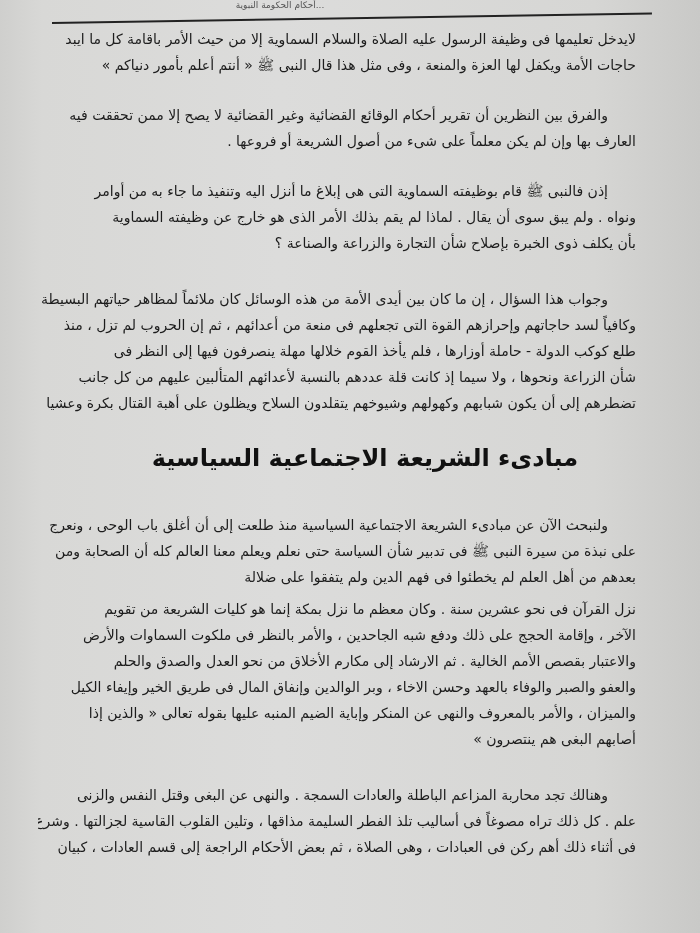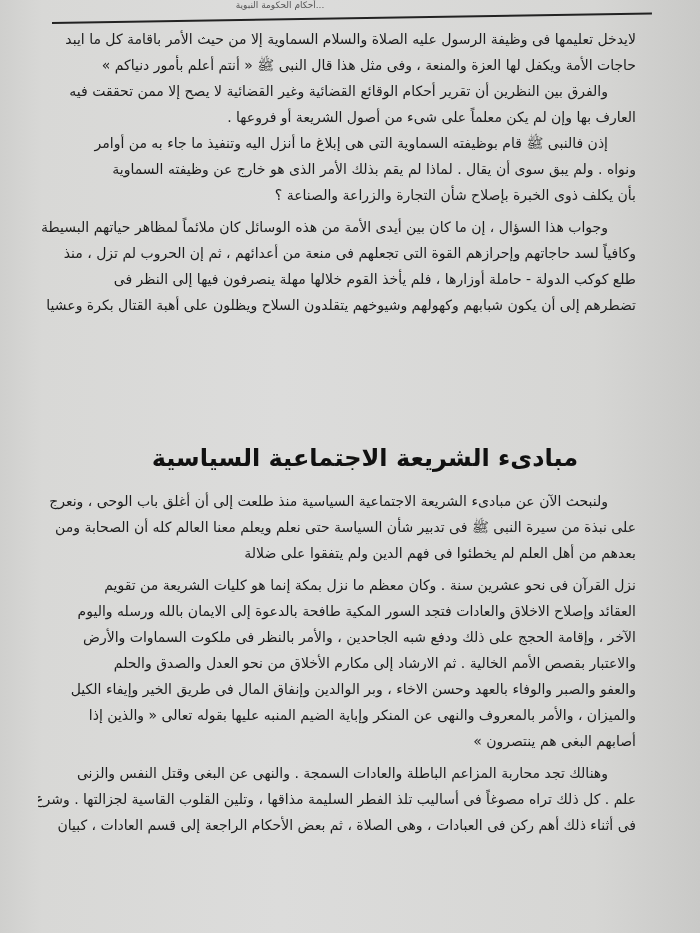--- a/index.html
+++ b/index.html
@@ -23,21 +23,21 @@
       background:#222; transform:rotate(-0.9deg); transform-origin:left center;
     }
     .body-text {
       position:absolute; left:38px; top:26px; width:598px;
       direction:rtl; text-align:justify; text-align-last:right;
       font-family:"DejaVu Sans", sans-serif; font-size:14px;
       line-height:26px; color:#1c1c1c;
     }
     .line { display:block; white-space:nowrap; overflow:hidden; height:26px; }
     .para-gap { height:6px; }
-    .indent { padding-right:28px; }
+    .indent { padding-right:28px;margin-top:24px; }
     .title {
       position:absolute; left:150px; top:438px; width:430px; height:40px;
       direction:rtl; text-align:center;
       font-family:"DejaVu Sans", sans-serif; font-size:24px; font-weight:bold;
       color:#111; line-height:40px; letter-spacing:0.5px;
     }
     .body-text.second { top:488px; }
   </style>
 </head>
 <body>
@@ -51,32 +51,32 @@
     <span class="line">حاجات الأمة ويكفل لها العزة والمنعة ، وفى مثل هذا قال النبى ﷺ « أنتم أعلم بأمور دنياكم »</span>
     <span class="line indent">والفرق بين النظرين أن تقرير أحكام الوقائع القضائية وغير القضائية لا يصح إلا ممن تحققت فيه</span>
     <span class="line">العارف بها وإن لم يكن معلماً على شىء من أصول الشريعة أو فروعها .</span>
     <span class="line indent">إذن فالنبى ﷺ قام بوظيفته السماوية التى هى إبلاغ ما أنزل اليه وتنفيذ ما جاء به من أوامر</span>
     <span class="line">ونواه . ولم يبق سوى أن يقال . لماذا لم يقم بذلك الأمر الذى هو خارج عن وظيفته السماوية</span>
     <span class="line">بأن يكلف ذوى الخبرة بإصلاح شأن التجارة والزراعة والصناعة ؟</span>
     <div class="para-gap"></div>
     <span class="line indent">وجواب هذا السؤال ، إن ما كان بين أيدى الأمة من هذه الوسائل كان ملائماً لمظاهر حياتهم البسيطة</span>
     <span class="line">وكافياً لسد حاجاتهم وإحرازهم القوة التى تجعلهم فى منعة من أعدائهم ، ثم إن الحروب لم تزل ، منذ</span>
     <span class="line">طلع كوكب الدولة - حاملة أوزارها ، فلم يأخذ القوم خلالها مهلة ينصرفون فيها إلى النظر فى</span>
+    <span class="line">شأن الزراعة ونحوها ، ولا سيما إذ كانت قلة عددهم بالنسبة لأعدائهم المتألبين عليهم من كل جانب</span>
     <span class="line">تضطرهم إلى أن يكون شبابهم وكهولهم وشيوخهم يتقلدون السلاح ويظلون على أهبة القتال بكرة وعشيا</span>
   </div>
 
   <div class="title">مبادىء الشريعة الاجتماعية السياسية</div>
 
   <div class="body-text second">
     <span class="line indent">ولنبحث الآن عن مبادىء الشريعة الاجتماعية السياسية منذ طلعت إلى أن أغلق باب الوحى ، ونعرج</span>
     <span class="line">على نبذة من سيرة النبى ﷺ فى تدبير شأن السياسة حتى نعلم ويعلم معنا العالم كله أن الصحابة ومن</span>
     <span class="line">بعدهم من أهل العلم لم يخطئوا فى فهم الدين ولم يتفقوا على ضلالة</span>
     <div class="para-gap"></div>
     <span class="line">نزل القرآن فى نحو عشرين سنة . وكان معظم ما نزل بمكة إنما هو كليات الشريعة من تقويم</span>
-    <span class="line">العقائد وإصلاح الاخلاق والعادات فتجد السور المكية طافحة بالدعوة إلى الايمان بالله ورسله واليوم</span>
     <span class="line">الآخر ، وإقامة الحجج على ذلك ودفع شبه الجاحدين ، والأمر بالنظر فى ملكوت السماوات والأرض</span>
     <span class="line">والاعتبار بقصص الأمم الخالية . ثم الارشاد إلى مكارم الأخلاق من نحو العدل والصدق والحلم</span>
     <span class="line">والعفو والصبر والوفاء بالعهد وحسن الاخاء ، وبر الوالدين وإنفاق المال فى طريق الخير وإيفاء الكيل</span>
     <span class="line">والميزان ، والأمر بالمعروف والنهى عن المنكر وإباية الضيم المنبه عليها بقوله تعالى « والذين إذا</span>
     <span class="line">أصابهم البغى هم ينتصرون »</span>
     <div class="para-gap"></div>
     <span class="line indent">وهنالك تجد محاربة المزاعم الباطلة والعادات السمجة . والنهى عن البغى وقتل النفس والزنى</span>
     <span class="line">علم . كل ذلك تراه مصوغاً فى أساليب تلذ الفطر السليمة مذاقها ، وتلين القلوب القاسية لجزالتها . وشرع</span>
     <span class="line">فى أثناء ذلك أهم ركن فى العبادات ، وهى الصلاة ، ثم بعض الأحكام الراجعة إلى قسم العادات ، كبيان</span>
   </div>

